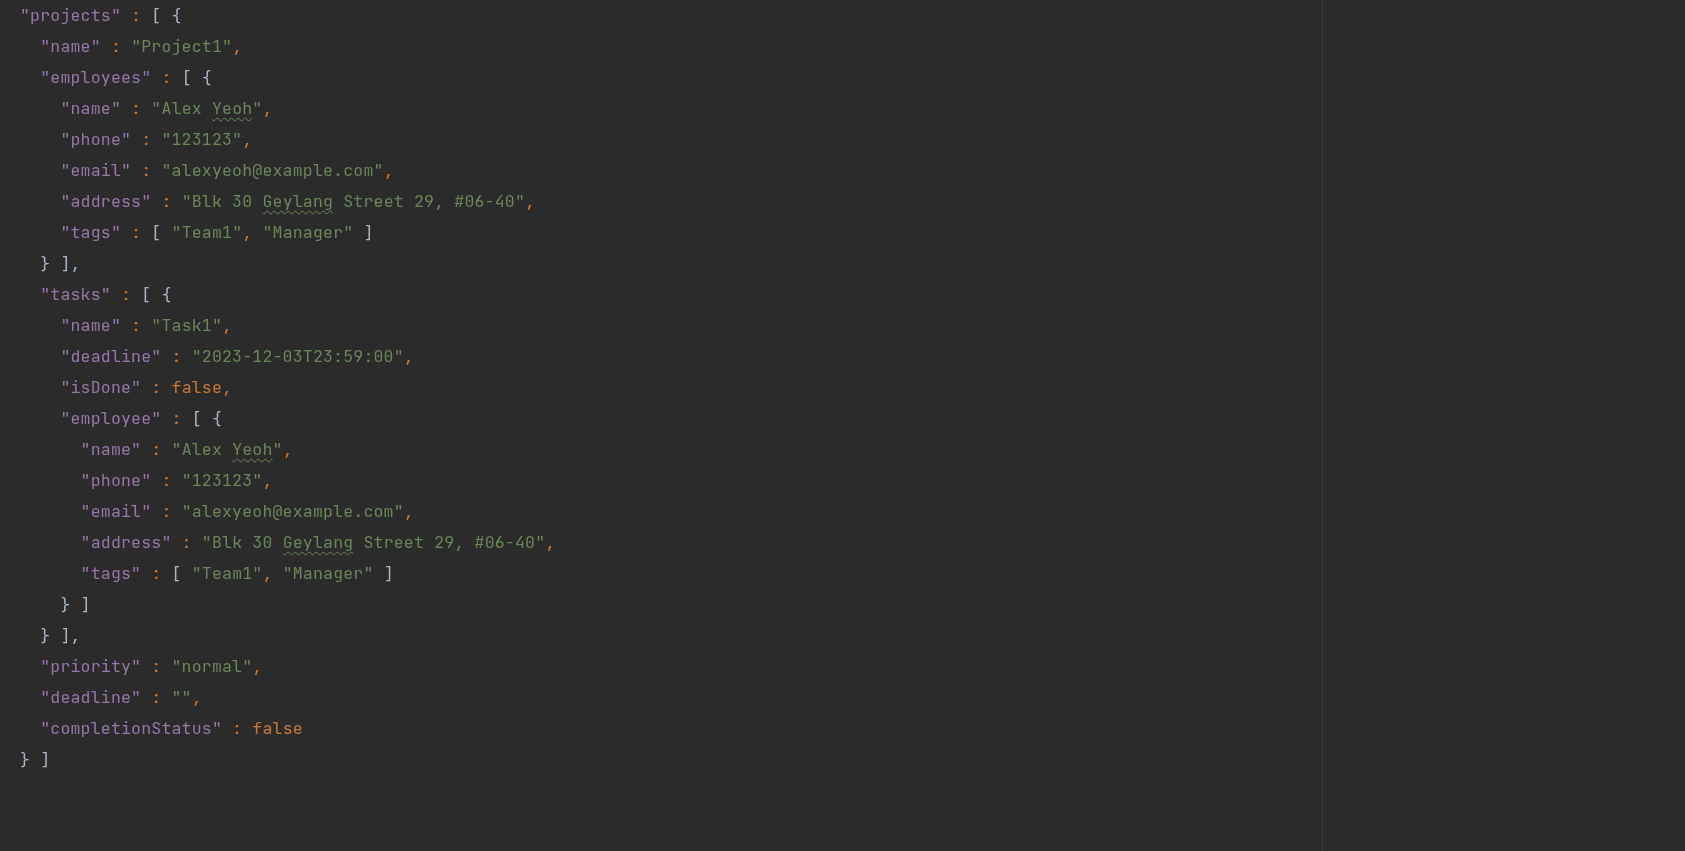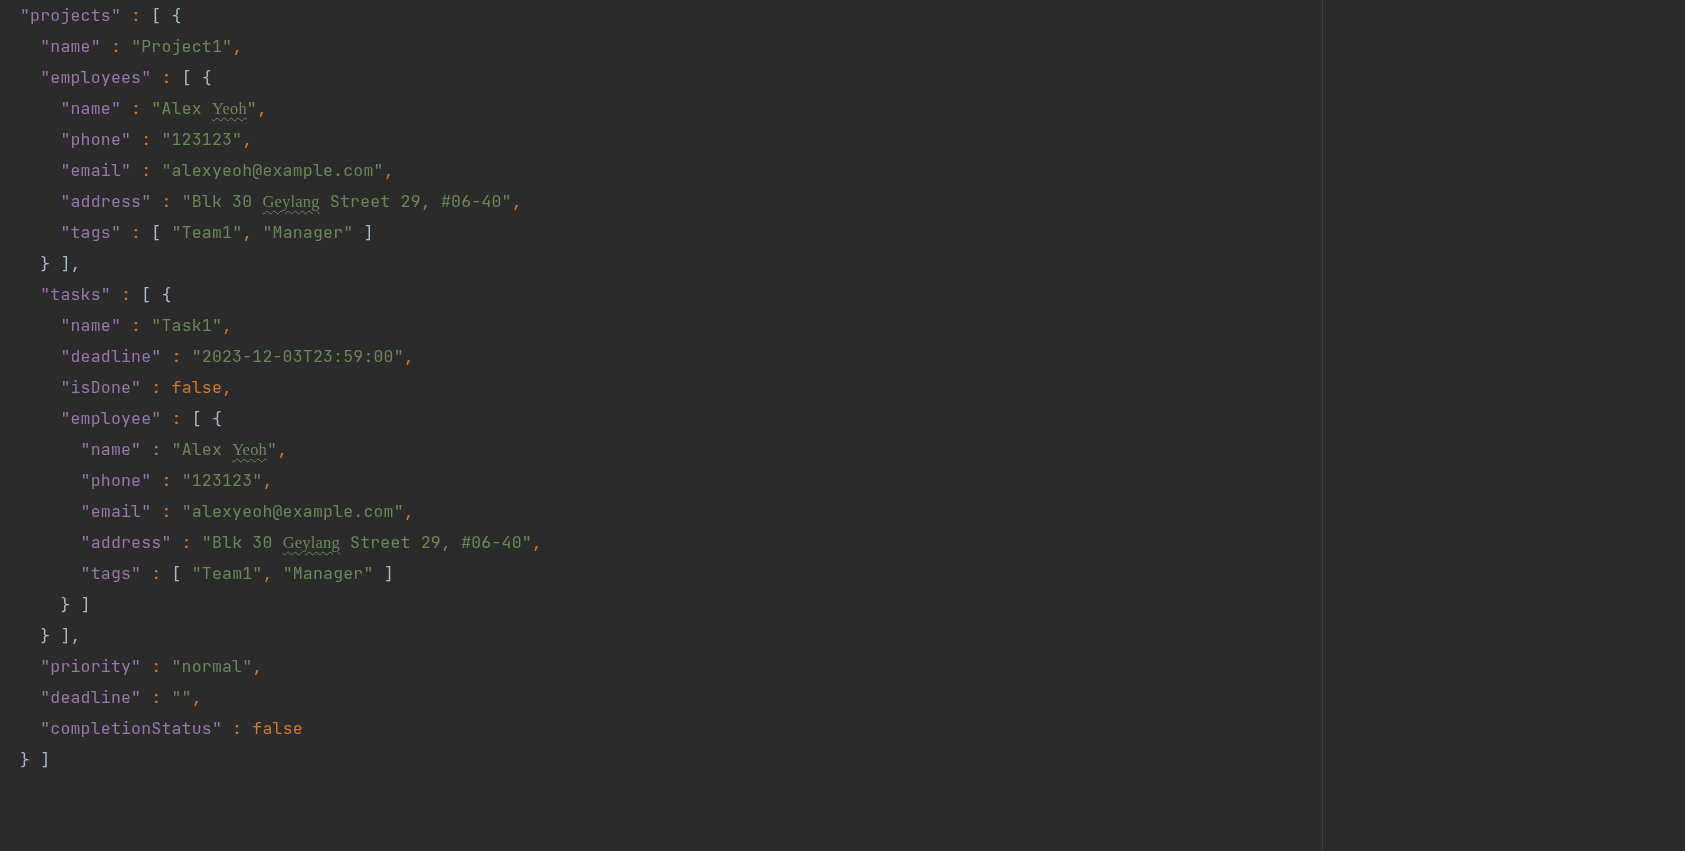--- a/index.html
+++ b/index.html
@@ -40,21 +40,20 @@
   .string  { color: #6a8759; }     
   .punct   { color: #cc7832; }     
   .brace   { color: #a9b7c6; }     
   .bool    { color: #cc7832; }     
   .typo    {
     text-decoration-line: underline;
     text-decoration-style: wavy;
     text-decoration-color: #6a8759;
     text-decoration-thickness: 1px;
     text-underline-offset: 3px;
-    font-family: Liberation Serif, serif;
   }
 </style>
 </head>
 <body>
 
 <div class="viewport">
   <div class="code-area">
 
     <div class="line"><span class="key">"projects"</span><span class="punct"> : </span><span class="brace">[ {</span></div>
 

